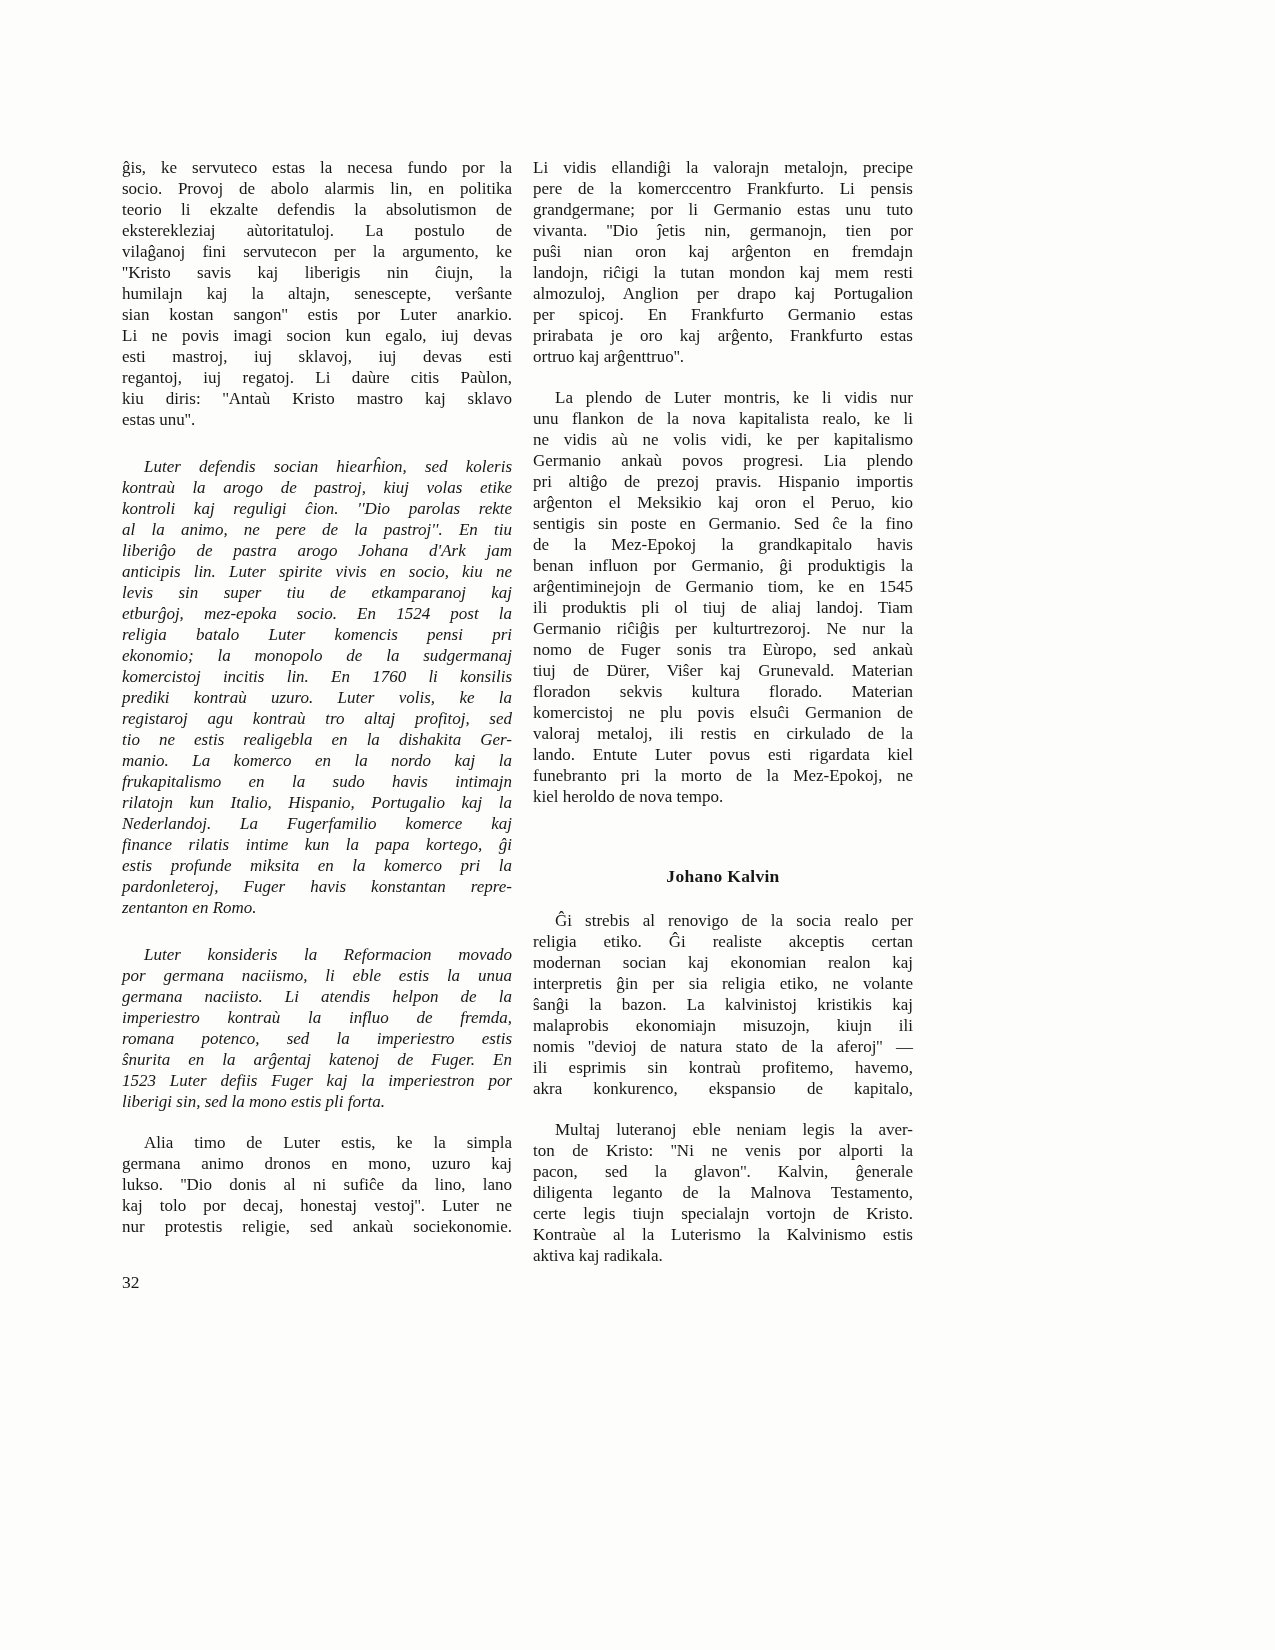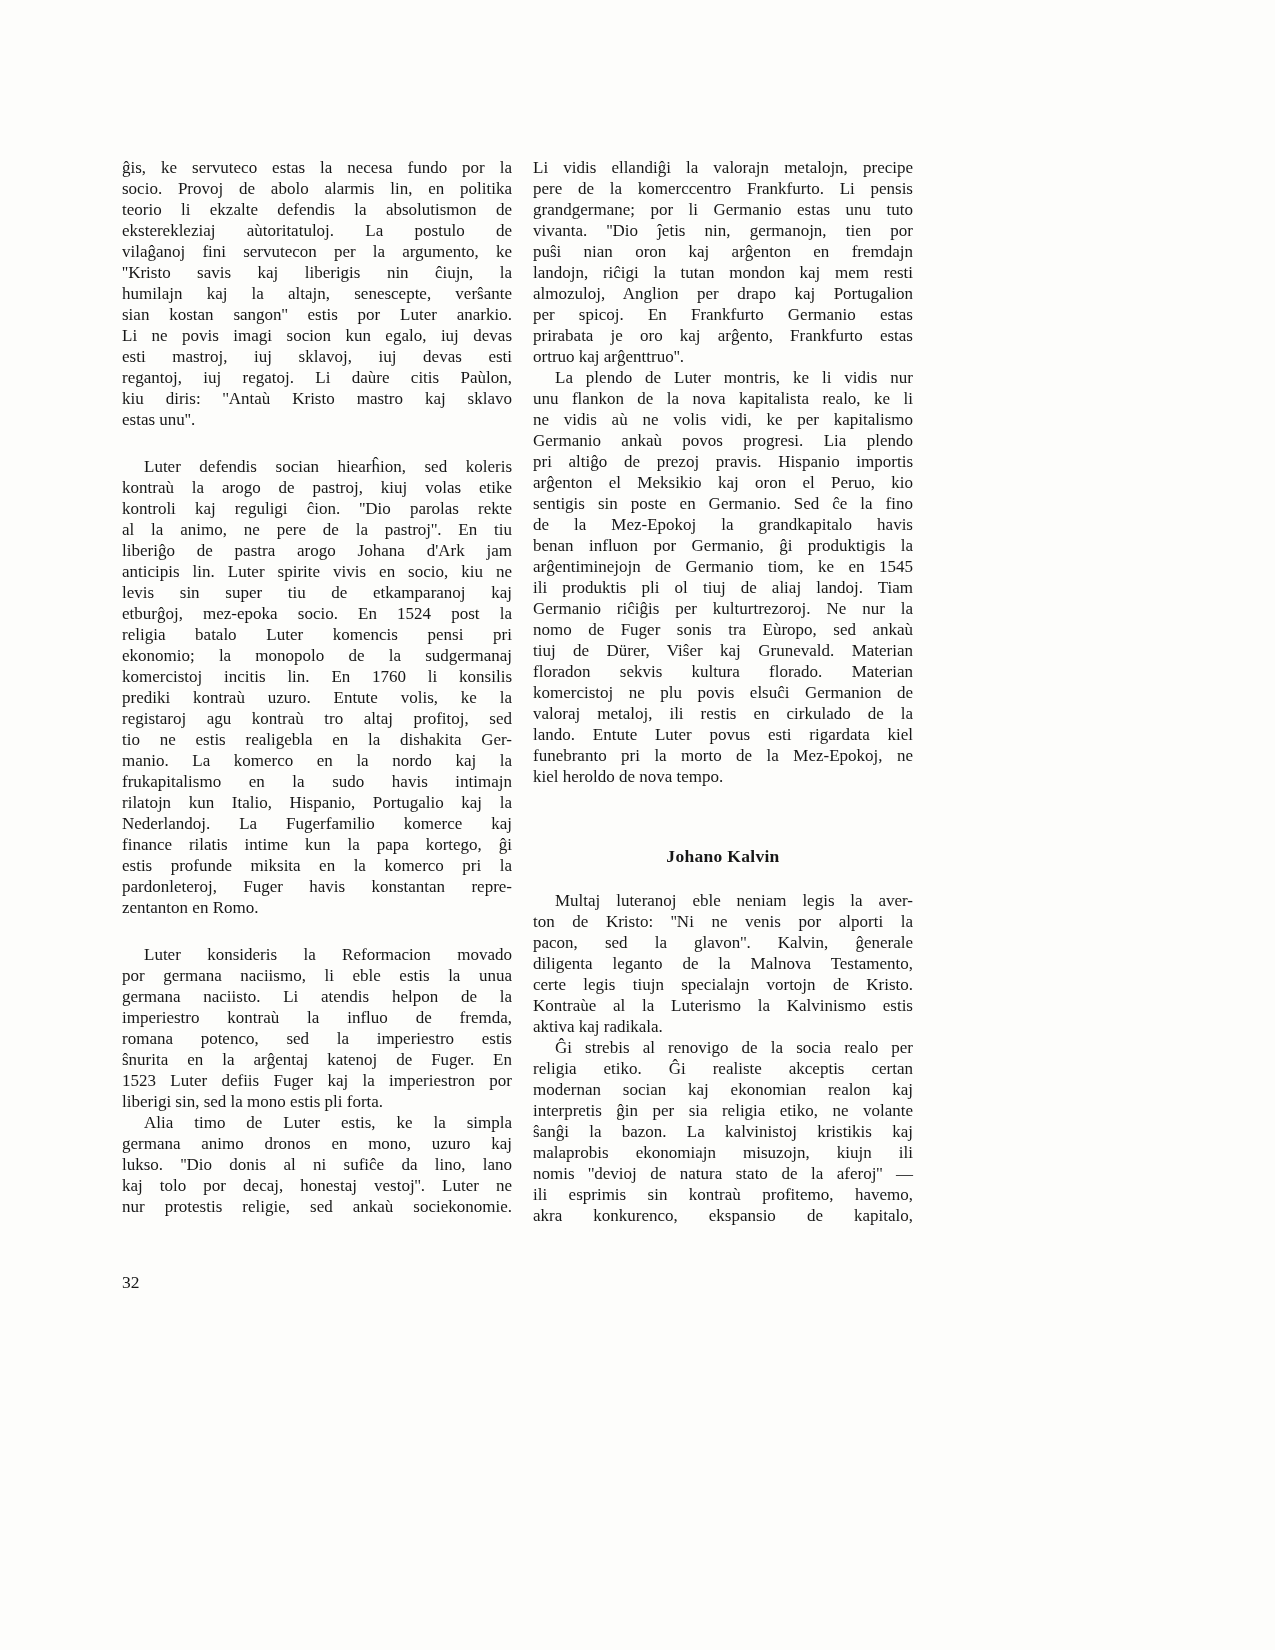--- a/index.html
+++ b/index.html
@@ -15,24 +15,24 @@
   }
   .col {
     position: absolute;
     top: 157px;
     font-size: 17px;
     line-height: 21px;
   }
   #col-left  { left: 122px; width: 390px; }
   #col-right { left: 533px; width: 380px; }
   .para { margin: 0; }
-  .para.gap { margin-top: 26px; }
+  .para.gap { margin-top: 26px; font-style: italic; }
   .line { height: 21px; white-space: normal; }
   .line.just { text-align: justify; text-align-last: justify; }
-  .line.indent { text-indent: 22px; }
+  .line.indent { text-indent: 22px; margin-top: 20px; }
   .heading {
     font-weight: bold;
     text-align: center;
     font-size: 17.5px;
     height: 21px;
     margin: 59px 0 23px 0;
     letter-spacing: 0.3px;
   }
   .page-number {
     position: absolute;
@@ -66,21 +66,21 @@
         <div class="line just">kontraù la arogo de pastroj, kiuj volas etike</div>
         <div class="line just">kontroli kaj reguligi ĉion. ''Dio parolas rekte</div>
         <div class="line just">al la animo, ne pere de la pastroj''. En tiu</div>
         <div class="line just">liberiĝo de pastra arogo Johana d'Ark jam</div>
         <div class="line just">anticipis lin. Luter spirite vivis en socio, kiu ne</div>
         <div class="line just">levis sin super tiu de etkamparanoj kaj</div>
         <div class="line just">etburĝoj, mez-epoka socio. En 1524 post la</div>
         <div class="line just">religia batalo Luter komencis pensi pri</div>
         <div class="line just">ekonomio; la monopolo de la sudgermanaj</div>
         <div class="line just">komercistoj incitis lin. En 1760 li konsilis</div>
-        <div class="line just">prediki kontraù uzuro. Entute volis, ke la</div>
+        <div class="line just">prediki kontraù uzuro. Luter volis, ke la</div>
         <div class="line just">registaroj agu kontraù tro altaj profitoj, sed</div>
         <div class="line just">tio ne estis realigebla en la dishakita Ger-</div>
         <div class="line just">manio. La komerco en la nordo kaj la</div>
         <div class="line just">frukapitalismo en la sudo havis intimajn</div>
         <div class="line just">rilatojn kun Italio, Hispanio, Portugalio kaj la</div>
         <div class="line just">Nederlandoj. La Fugerfamilio komerce kaj</div>
         <div class="line just">finance rilatis intime kun la papa kortego, ĝi</div>
         <div class="line just">estis profunde miksita en la komerco pri la</div>
         <div class="line just">pardonleteroj, Fuger havis konstantan repre-</div>
         <div class="line">zentanton en Romo.</div>
@@ -133,34 +133,34 @@
         <div class="line just">tiuj de Dürer, Viŝer kaj Grunevald. Materian</div>
         <div class="line just">floradon sekvis kultura florado. Materian</div>
         <div class="line just">komercistoj ne plu povis elsuĉi Germanion de</div>
         <div class="line just">valoraj metaloj, ili restis en cirkulado de la</div>
         <div class="line just">lando. Entute Luter povus esti rigardata kiel</div>
         <div class="line just">funebranto pri la morto de la Mez-Epokoj, ne</div>
         <div class="line">kiel heroldo de nova tempo.</div>
       </div>
       <div class="heading">Johano Kalvin</div>
       <div class="para">
-        <div class="line just indent">Multaj luteranoj eble neniam legis la aver-</div>
-        <div class="line just">ton de Kristo: ''Ni ne venis por alporti la</div>
-        <div class="line just">pacon, sed la glavon''. Kalvin, ĝenerale</div>
-        <div class="line just">diligenta leganto de la Malnova Testamento,</div>
-        <div class="line just">certe legis tiujn specialajn vortojn de Kristo.</div>
-        <div class="line just">Kontraùe al la Luterismo la Kalvinismo estis</div>
-        <div class="line">aktiva kaj radikala.</div>
-      </div>
-      <div class="para">
         <div class="line just indent">Ĝi strebis al renovigo de la socia realo per</div>
         <div class="line just">religia etiko. Ĝi realiste akceptis certan</div>
         <div class="line just">modernan socian kaj ekonomian realon kaj</div>
         <div class="line just">interpretis ĝin per sia religia etiko, ne volante</div>
         <div class="line just">ŝanĝi la bazon. La kalvinistoj kristikis kaj</div>
         <div class="line just">malaprobis ekonomiajn misuzojn, kiujn ili</div>
         <div class="line just">nomis ''devioj de natura stato de la aferoj'' —</div>
         <div class="line just">ili esprimis sin kontraù profitemo, havemo,</div>
         <div class="line just">akra konkurenco, ekspansio de kapitalo,</div>
       </div>
+      <div class="para">
+        <div class="line just indent">Multaj luteranoj eble neniam legis la aver-</div>
+        <div class="line just">ton de Kristo: ''Ni ne venis por alporti la</div>
+        <div class="line just">pacon, sed la glavon''. Kalvin, ĝenerale</div>
+        <div class="line just">diligenta leganto de la Malnova Testamento,</div>
+        <div class="line just">certe legis tiujn specialajn vortojn de Kristo.</div>
+        <div class="line just">Kontraùe al la Luterismo la Kalvinismo estis</div>
+        <div class="line">aktiva kaj radikala.</div>
+      </div>
     </div>
   <div class="page-number">32</div>
 </div>
 
 </body></html>

